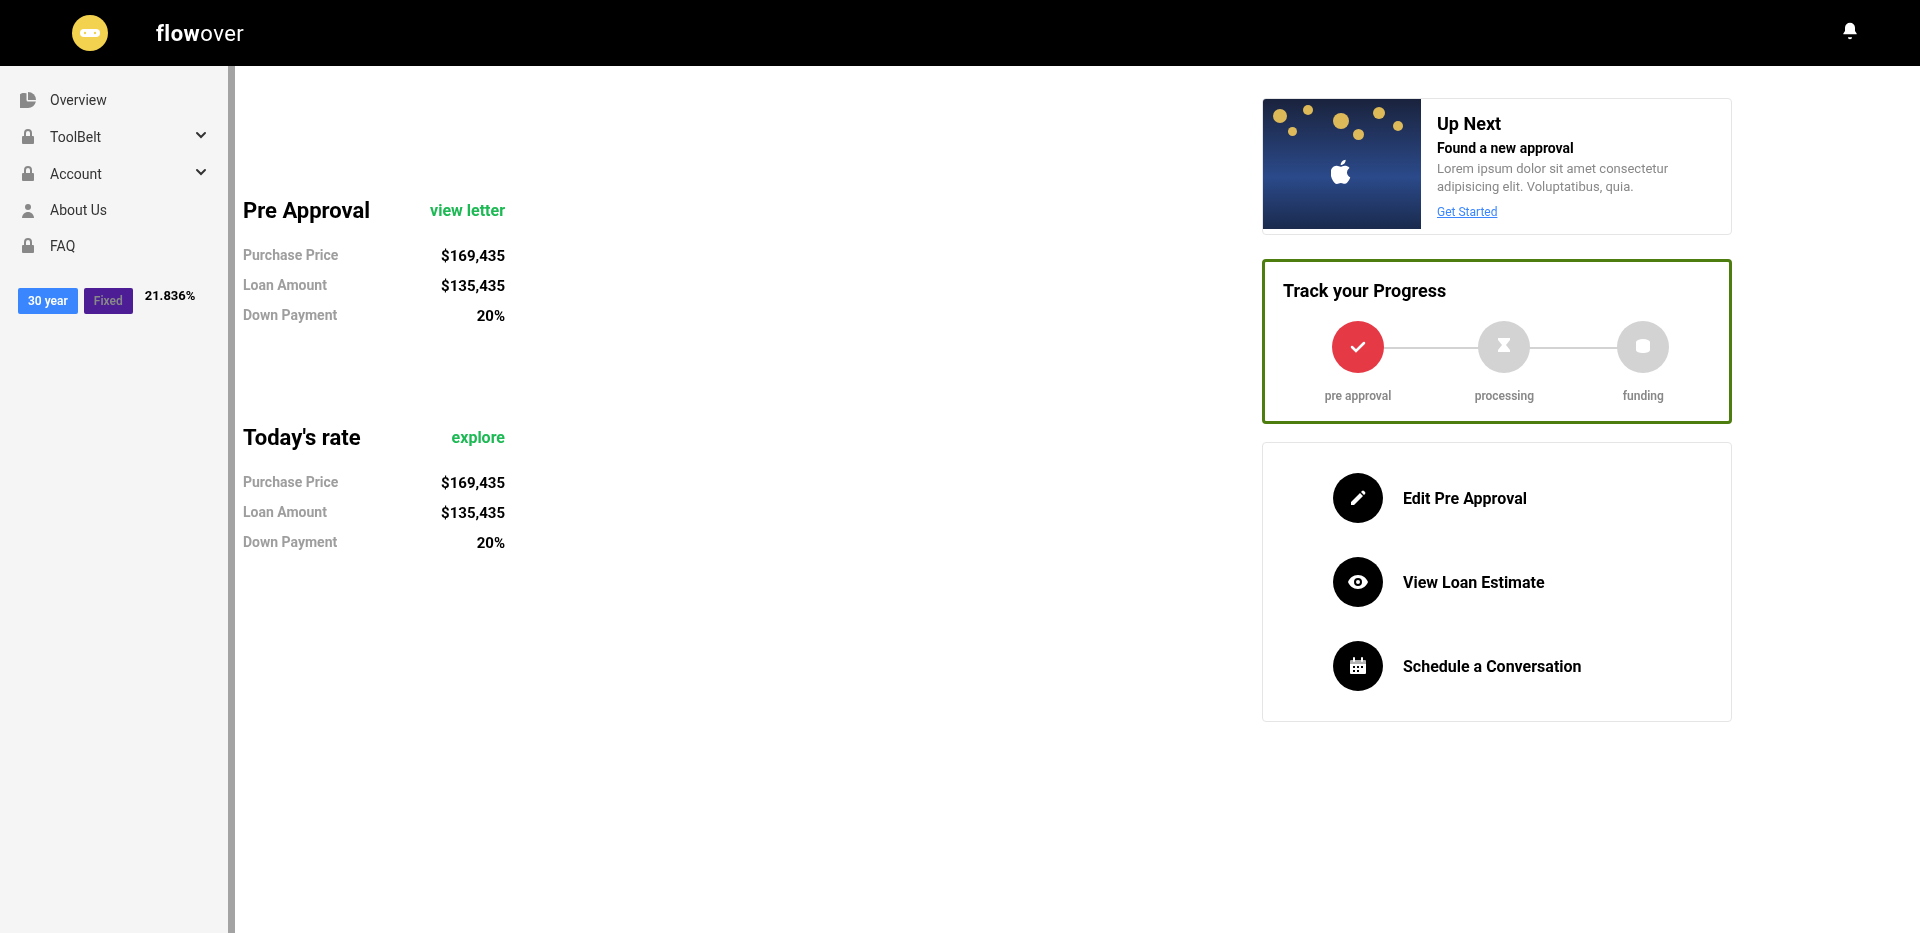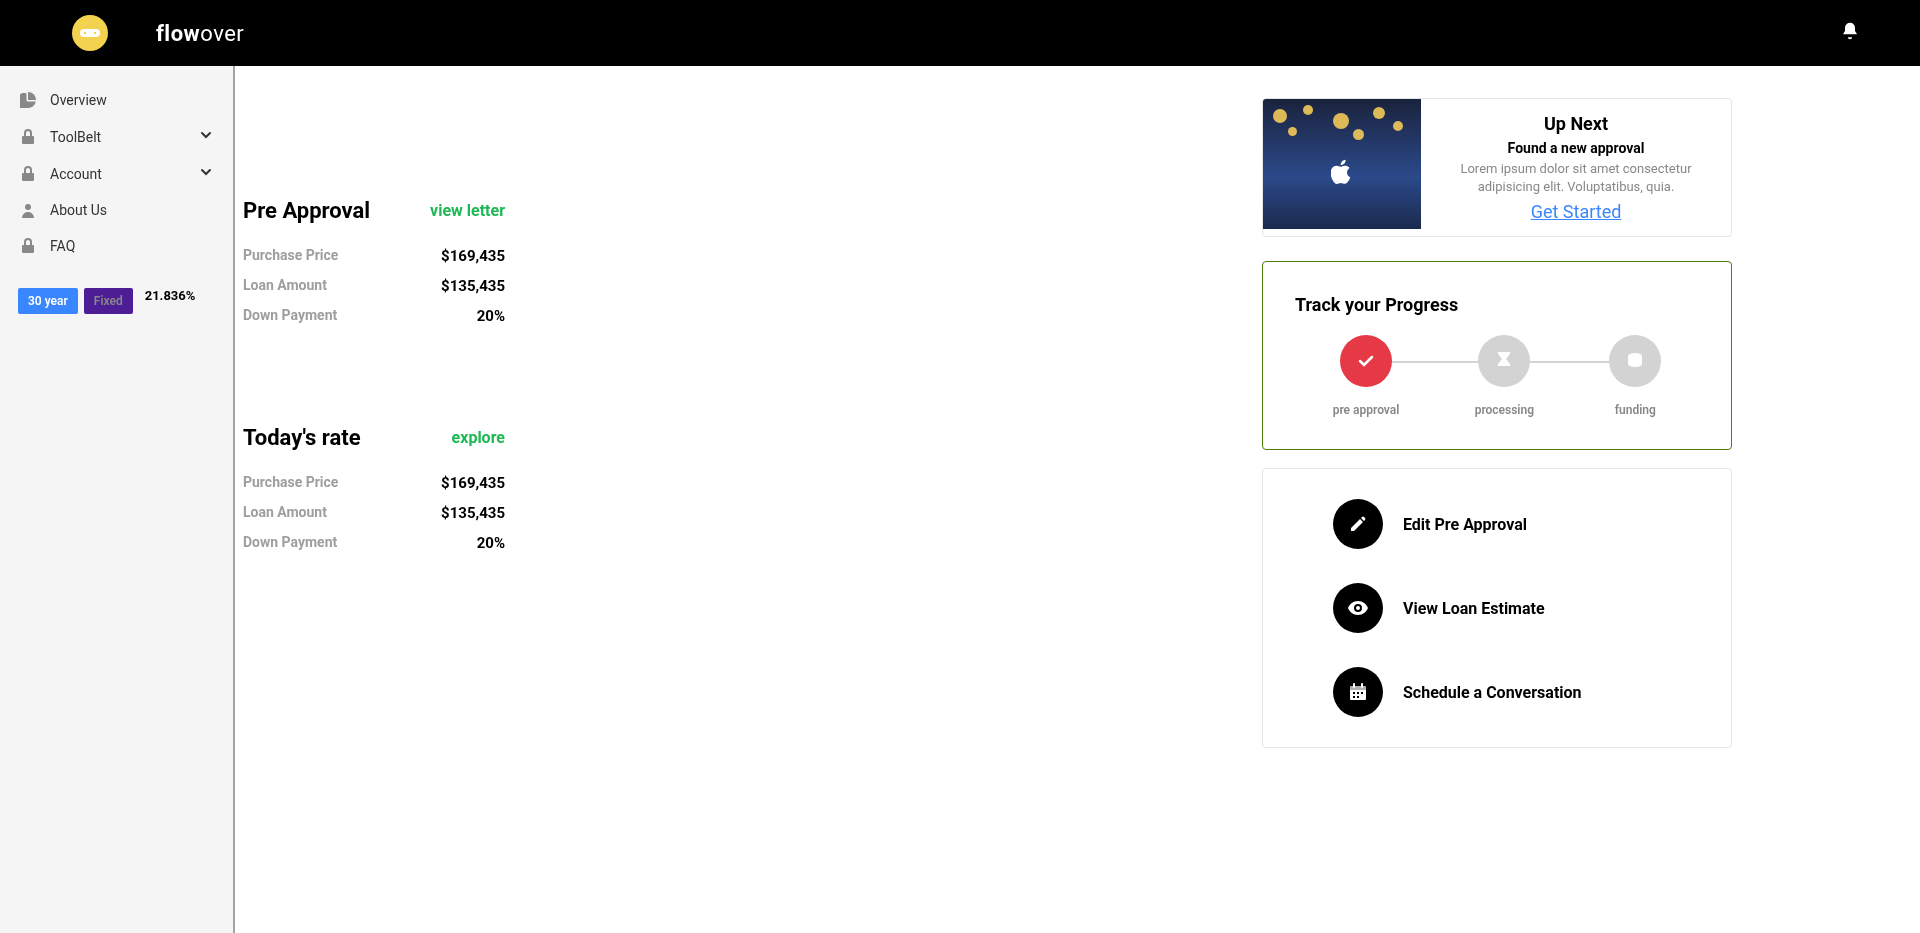--- a/index.html
+++ b/index.html
@@ -8,21 +8,21 @@
 
 .header { background: #000; height: 66px; display: flex; align-items: center; padding: 0 24px; justify-content: space-between; }
 .logo-wrap { display: flex; align-items: center; gap: 8px; margin-left: 48px; }
 .logo-circle { width: 36px; height: 36px; border-radius: 50%; background: #f3d250; display: flex; align-items: center; justify-content: center; }
 .logo-text { color: #fff; font-size: 22px; font-weight: 700; letter-spacing: 0.5px; margin-left: 40px; }
 .logo-text .light { font-weight: 400; }
 .bell-wrap { margin-right: 36px; }
 
 
 .layout { display: flex; min-height: calc(100vh - 66px); }
-.sidebar { width: 235px; background: #f5f5f5; padding: 16px 12px; border-right: 2px solid #a3a3a3; }
+.sidebar { width: 235px; background: #f5f5f5; padding: 16px 12px; border-right: 7px solid #a3a3a3; }
 .nav-item { display: flex; align-items: center; gap: 14px; padding: 10px 8px; cursor: pointer; color: #333; font-size: 14px; position: relative; }
 .nav-item .icon { width: 16px; height: 16px; display:flex; align-items:center; justify-content:center; color:#888; }
 .nav-item .chev { margin-left: auto; color:#333; }
 .rate-row { margin-top: 24px; display: flex; align-items: flex-start; gap: 6px; padding: 0 6px; }
 .pill { font-size: 12px; padding: 6px 10px; border-radius: 2px; font-weight: 600; }
 .pill.active { background: #3a86ff; color: #fff; }
 .pill.inactive { background: #4c1d95; color: #888; }
 .rate-val { font-size: 13px; font-weight: 700; margin-left: 6px; }
 
 
@@ -34,28 +34,28 @@
 .block-link { color: #1db954; font-size: 16px; font-weight: 700; cursor: pointer; }
 .row { display: flex; justify-content: space-between; margin-bottom: 12px; }
 .row-label { color: #9e9e9e; font-size: 14px; font-weight: 700; }
 .row-val { font-size: 15px; font-weight: 700; }
 
 .right-col { width: 470px; margin-left: auto; margin-right: 180px;}
 
 
 .upnext { border: 1px solid #e5e5e5; border-radius: 4px; display: flex; overflow: hidden; margin-bottom: 24px; }
 .upnext-img { width: 158px; height: 130px; background: linear-gradient(180deg,#1a233d 0%,#2b4a8a 60%,#1a2a4d 100%); position: relative; flex-shrink:0; }
-.upnext-body { padding: 14px 16px; text-align: center; }
+.upnext-body { padding: 14px 16px; }
 .upnext-title { font-size: 18px; font-weight: 700; margin-bottom: 6px; }
 .upnext-sub { font-size: 14px; font-weight: 700; margin-bottom: 4px; }
 .upnext-desc { font-size: 13px; color: #888; margin-bottom: 6px; line-height:1.35; }
-.upnext-link { font-size: 18px; color: #3a86ff; text-decoration: underline; cursor: pointer; }
-
-
-.prog-card { border: 1px solid #4d7c0f; border-radius: 4px; padding: 32px; margin-bottom: 18px; }
+.upnext-link { font-size: 12px; color: #3a86ff; text-decoration: underline; cursor: pointer; }
+
+
+.prog-card { border: 3px solid #4d7c0f; border-radius: 4px; padding: 18px; margin-bottom: 18px; }
 .prog-title { font-size: 18px; font-weight: 700; margin-bottom: 20px; }
 .steps { display: flex; align-items: center; justify-content: space-around; position: relative; }
 .step { display: flex; flex-direction: column; align-items: center; z-index:2; }
 .step-circle { width: 52px; height: 52px; border-radius: 50%; display: flex; align-items: center; justify-content: center; margin-bottom: 16px; }
 .step-circle.active { background: #e63946; color:#fff; }
 .step-circle.inactive { background: #d3d3d3; color:#fff; }
 .step-label { font-size: 12px; color: #888; font-weight:600; }
 .step-line { position:absolute; top:26px; left:90px; right:90px; height:2px; background:#d3d3d3; z-index:1; }
 
 

